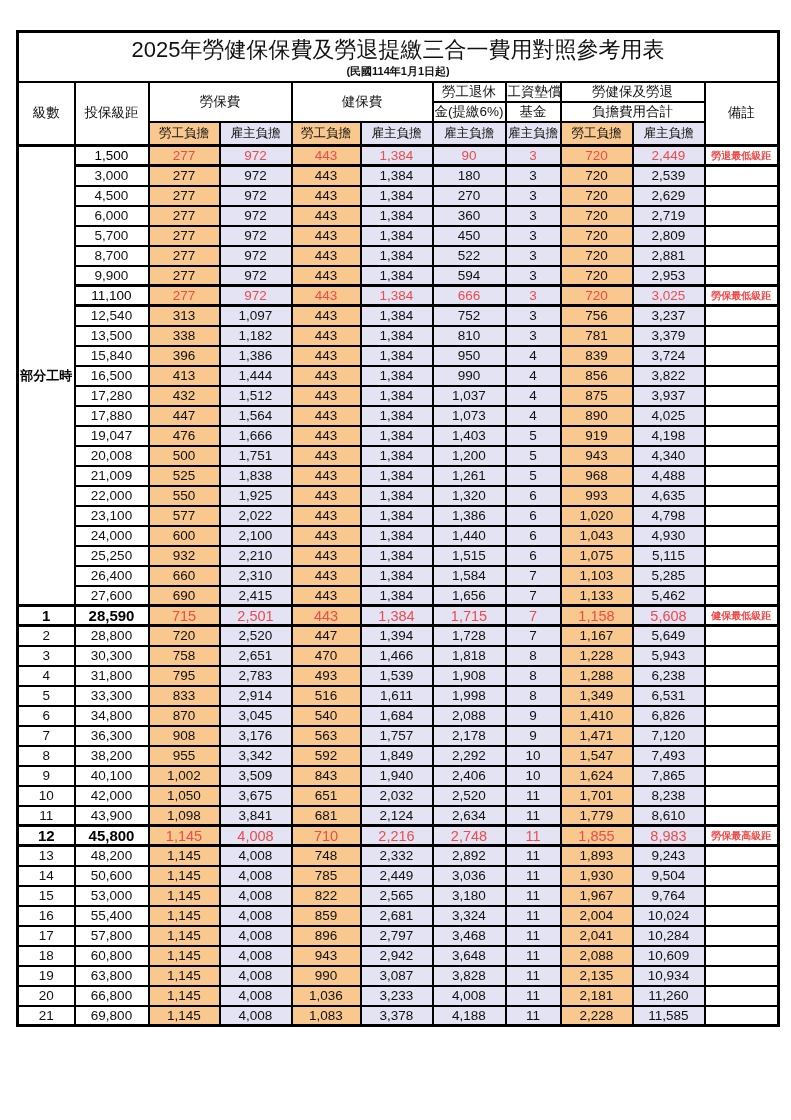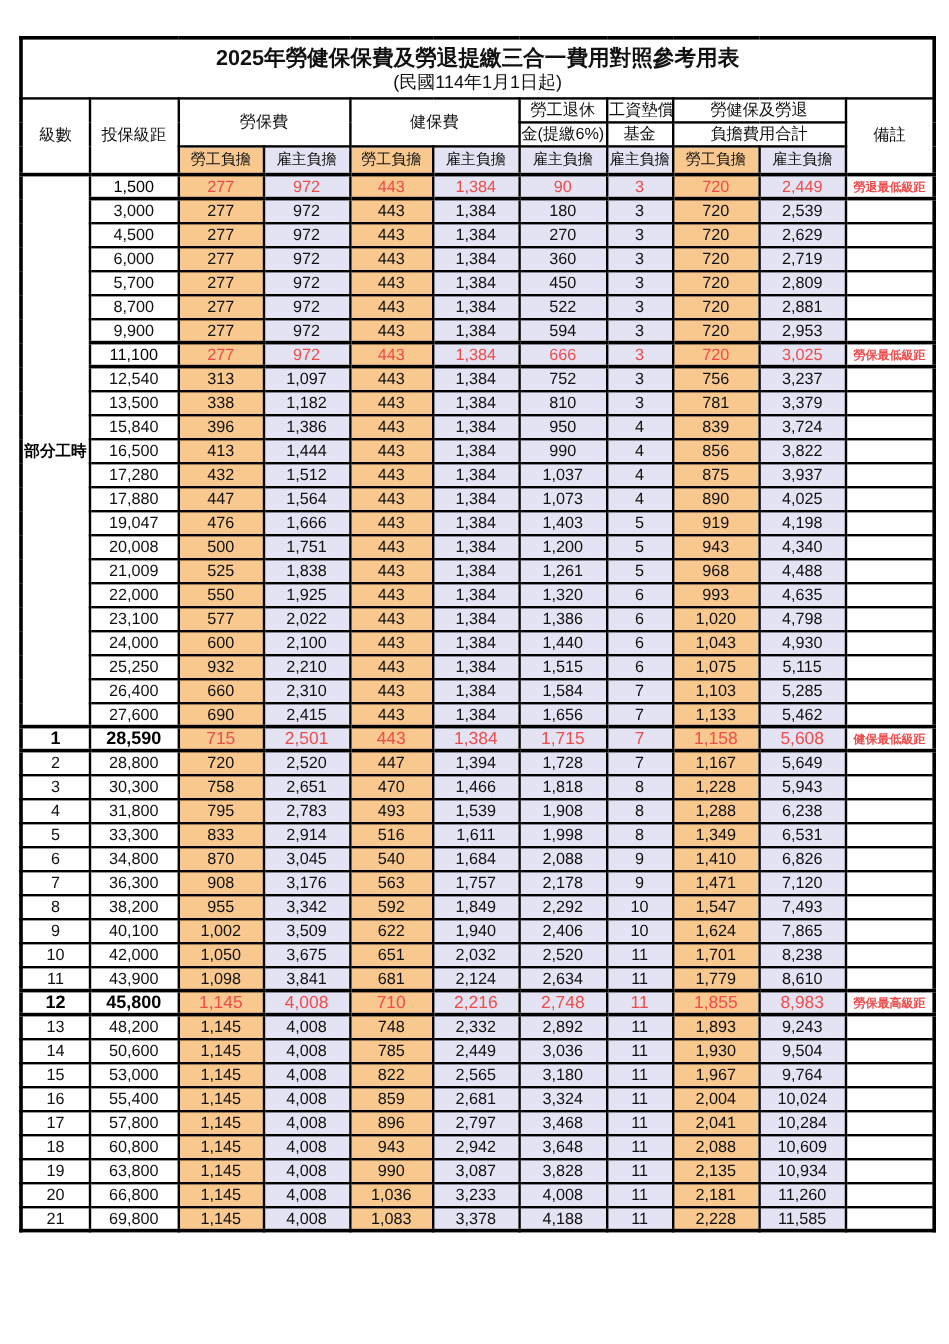--- a/index.html
+++ b/index.html
@@ -25,22 +25,22 @@
   td,th{
     border:2px solid var(--line);
     padding:0 1px;
     text-align:center;
     vertical-align:middle;
     overflow:hidden;
     white-space:nowrap;
   }
   
   .titlecell{height:50px;background:#fff;}
-  .title{font-size:18px;font-weight:bold;line-height:1.35;}
-  .subtitle{font-size:15px;font-weight:normal;line-height:1.2;}
+  .title{font-size:22px;font-weight:normal;line-height:1.35;}
+  .subtitle{font-size:11px;font-weight:bold;line-height:1.2;}
   
   thead th{font-weight:normal;background:#fff;}
   .h-main{font-size:13.5px;height:18px;}
   .h-sub{font-size:12.5px;height:24px;}
   th.emp{background:var(--orange);}
   th.er{background:var(--lavender);}
   
   tbody td{height:20px;font-size:13.5px;}
   td.emp{background:var(--orange);}
   td.er{background:var(--lavender);}
@@ -485,21 +485,21 @@
           <td class="er">10</td>
           <td class="emp">1,547</td>
           <td class="er">7,493</td>
           <td class="remark"></td>
         </tr>
         <tr>
           <td class="level">9</td>
           <td class="bracket">40,100</td>
           <td class="emp">1,002</td>
           <td class="er">3,509</td>
-          <td class="emp">622</td>
+          <td class="emp">843</td>
           <td class="er">1,940</td>
           <td class="er">2,406</td>
           <td class="er">10</td>
           <td class="emp">1,624</td>
           <td class="er">7,865</td>
           <td class="remark"></td>
         </tr>
         <tr>
           <td class="level">10</td>
           <td class="bracket">42,000</td>

